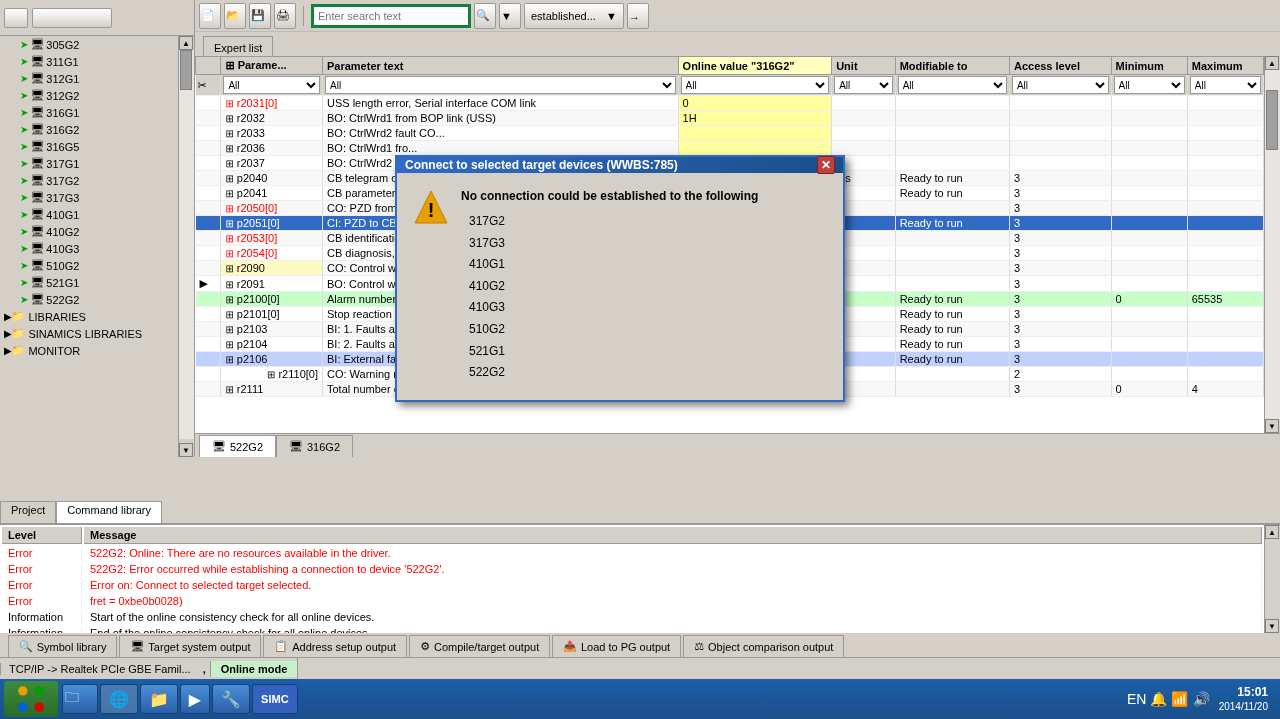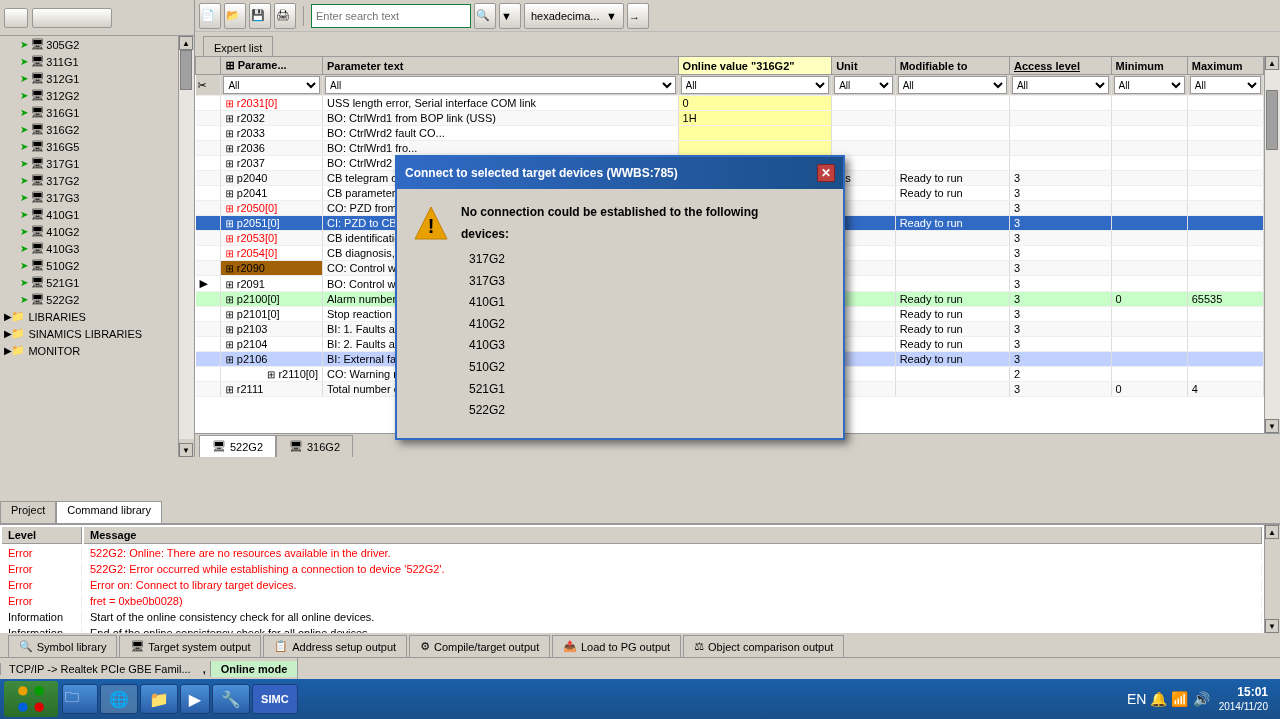--- a/index.html
+++ b/index.html
@@ -36,49 +36,49 @@
     .main-workspace { position: absolute; top: 0; left: 0; width: 1280px; height: 457px; background: #d4d0c8; display: flex; }
 
     
     .left-sidebar { width: 195px; height: 100%; background: #d4d0c8; border-right: 1px solid #999; overflow: hidden; flex-shrink: 0; }
     .sidebar-header { height: 36px; background: #d4d0c8; border-bottom: 1px solid #999; display: flex; align-items: center; }
     .tree-item { display: flex; align-items: center; padding: 2px 4px; cursor: pointer; font-size: 11px; }
 
     
     .main-area { flex: 1; height: 100%; display: flex; flex-direction: column; overflow: hidden; }
     .toolbar-btn { height: 26px; padding: 2px 6px; background: linear-gradient(to bottom, #ffffff, #d4d0c8); border: 1px solid #999; border-radius: 2px; cursor: pointer; display: flex; align-items: center; font-size: 11px; }
-    .search-box { height: 24px; padding: 2px 4px; border: 1px solid #15803d; background: white; width: 160px; font-size: 11px; }
+    .search-box { height: 24px; padding: 2px 4px; border: 3px solid #15803d; background: white; width: 160px; font-size: 11px; }
     .toolbar-sep { width: 1px; height: 20px; background: #999; margin: 0 4px; }
 
     
     .expert-tab { margin: 2px 0 0 4px; height: 22px; padding: 2px 10px; background: #d4d0c8; border: 1px solid #999; border-bottom: none; cursor: pointer; font-size: 11px; display: inline-flex; align-items: center; }
 
     
     .table-container { flex: 1; overflow: hidden; position: relative; background: white; }
     .data-table { width: 100%; border-collapse: collapse; font-size: 11px; }
     .data-table th { background: #d4d0c8; padding: 2px 4px; border: 1px solid #999; text-align: left; position: sticky; top: 0; white-space: nowrap; }
     .data-table td { padding: 1px 4px; border-right: 1px solid #ddd; border-bottom: 1px solid #eee; white-space: nowrap; overflow: hidden; max-width: 200px; }
     .data-table tr:nth-child(even) { background: #f8f8f8; }
     .filter-row td { background: #d4d0c8; padding: 1px 2px; }
     .filter-select { width: 100%; height: 18px; font-size: 10px; border: 1px solid #999; background: white; }
     .col-param { width: 80px; }
     .col-text { width: 280px; }
     .col-online { width: 120px; background: #ffffc0 !important; }
     .col-unit { width: 50px; }
     .col-mod { width: 90px; }
-    .col-access { width: 80px; text-decoration: underline; }
+    .col-access { width: 80px; }
     .col-min { width: 60px; }
     .col-max { width: 60px; }
 
     
     .sheet-tabs { height: 24px; background: #d4d0c8; display: flex; align-items: flex-end; padding: 0 4px; border-top: 1px solid #999; }
     .sheet-tab { height: 22px; padding: 2px 12px; background: #d4d0c8; border: 1px solid #999; border-bottom: none; cursor: pointer; font-size: 11px; display: flex; align-items: center; gap: 4px; }
     .sheet-tab.active { background: white; }
     .dialog { position: absolute; top: 155px; left: 395px; width: 450px; background: #d4d0c8; border: 2px solid #316ac5; box-shadow: 4px 4px 8px rgba(0,0,0,0.5); z-index: 600; }
-    .dialog-titlebar { height: 32px; background: linear-gradient(to right, #316ac5, #1a4f8a); display: flex; align-items: center; padding: 0 8px; color: white; font-size: 12px; font-weight: bold; }
+    .dialog-titlebar { height: 16px; background: linear-gradient(to right, #316ac5, #1a4f8a); display: flex; align-items: center; padding: 0 8px; color: white; font-size: 12px; font-weight: bold; }
     .dialog-close { margin-left: auto; width: 18px; height: 18px; background: #c04040; border: 1px solid #802020; border-radius: 2px; display: flex; align-items: center; justify-content: center; cursor: pointer; color: white; font-size: 12px; font-weight: bold; }
     .dialog-content { padding: 16px; display: flex; gap: 12px; }
     .dialog-icon { width: 36px; height: 36px; flex-shrink: 0; }
     .dialog-text { flex: 1; }
     .dialog-title-text { font-weight: bold; font-size: 12px; margin-bottom: 8px; }
     .dialog-device-list { margin-left: 8px; font-size: 12px; line-height: 1.8; }
     .dialog-footer { padding: 8px 16px 12px; display: flex; justify-content: center; }
     .dialog-btn { height: 24px; padding: 2px 20px; background: linear-gradient(to bottom, #ffffff, #d4d0c8); border: 1px solid #999; border-radius: 2px; cursor: pointer; font-size: 11px; }
     .proj-tab { height: 22px; padding: 2px 10px; background: #d4d0c8; border: 1px solid #999; border-bottom: none; cursor: pointer; font-size: 11px; }
     .proj-tab.active { background: white; }
@@ -224,21 +224,21 @@
     <div style="height:32px;background:#d4d0c8;border-bottom:1px solid #bbb;display:flex;align-items:center;padding:2px 4px;gap:3px;">
       <div class="toolbar-btn" style="width:22px;padding:1px;">📄</div>
       <div class="toolbar-btn" style="width:22px;padding:1px;">📂</div>
       <div class="toolbar-btn" style="width:22px;padding:1px;">💾</div>
       <div class="toolbar-btn" style="width:22px;padding:1px;">🖨</div>
       <div class="toolbar-sep"></div>
       <input type="text" class="search-box" style="width: 160px;" placeholder="Enter search text">
       <div class="toolbar-btn" style="width:22px;padding:1px;">🔍</div>
       <div class="toolbar-btn" style="width:22px;padding:1px;">▼</div>
       <div class="toolbar-btn" style="width:100px;justify-content:space-between;">
-        <span>hexadecima...</span>
+        <span>established...</span>
         <span>▼</span>
       </div>
       <div class="toolbar-btn" style="width:22px;padding:1px;">→</div>
     </div>
 
     <div style="height:24px;background:#d4d0c8;padding:2px 4px 0;">
       <div class="expert-tab">
         <span>Expert list</span>
       </div>
     </div>
@@ -391,21 +391,21 @@
       <td style="font-size:11px;max-width:280px;overflow:hidden;">CB diagnosis, CB...</td>
       <td style="background:#ffffa0;font-size:11px;"></td>
       <td style="font-size:11px;"></td>
       <td style="font-size:11px;"></td>
       <td style="font-size:11px;">3</td>
       <td style="font-size:11px;"></td>
       <td style="font-size:11px;"></td>
     </tr>
               <tr>
       <td style="background:#f8f8f8;"></td>
-      <td style="background:#a16207;font-size:11px;"><span style="font-size:10px;">⊞</span> r2090</td>
+      <td style="background:#fef9c3;font-size:11px;"><span style="font-size:10px;">⊞</span> r2090</td>
       <td style="background:#f8f8f8;font-size:11px;max-width:280px;overflow:hidden;">CO: Control word...</td>
       <td style="background:#ffffa0;font-size:11px;"></td>
       <td style="background:#f8f8f8;font-size:11px;"></td>
       <td style="background:#f8f8f8;font-size:11px;"></td>
       <td style="background:#f8f8f8;font-size:11px;">3</td>
       <td style="background:#f8f8f8;font-size:11px;"></td>
       <td style="background:#f8f8f8;font-size:11px;"></td>
     </tr>
               <tr>
       <td style="">▶</td>
@@ -543,21 +543,21 @@
       <tr>
       <td style="padding:1px 6px;font-size:11px;color:red;width:80px;">Error</td>
       <td style="padding:1px 6px;font-size:11px;color:red;">522G2: Online: There are no resources available in the driver.</td>
     </tr>
           <tr>
       <td style="padding:1px 6px;font-size:11px;color:red;width:80px;">Error</td>
       <td style="padding:1px 6px;font-size:11px;color:red;">522G2: Error occurred while establishing a connection to device '522G2'.</td>
     </tr>
           <tr>
       <td style="padding:1px 6px;font-size:11px;color:red;width:80px;">Error</td>
-      <td style="padding:1px 6px;font-size:11px;color:red;">Error on: Connect to library target devices.</td>
+      <td style="padding:1px 6px;font-size:11px;color:red;">Error on: Connect to selected target selected.</td>
     </tr>
           <tr>
       <td style="padding:1px 6px;font-size:11px;color:red;width:80px;">Error</td>
       <td style="padding:1px 6px;font-size:11px;color:red;">fret = 0xbe0b0028)</td>
     </tr>
           <tr>
       <td style="padding:1px 6px;font-size:11px;color:black;width:80px;">Information</td>
       <td style="padding:1px 6px;font-size:11px;color:black;">Start of the online consistency check for all online devices.</td>
     </tr>
           <tr>
@@ -656,21 +656,20 @@
   </div>
   <div class="dialog-content">
     <div class="dialog-icon">
       <svg width="36" height="36" viewBox="0 0 36 36">
         <polygon points="18,2 34,34 2,34" fill="#e8a000" stroke="#c08000" stroke-width="1"></polygon>
         <text x="18" y="28" text-anchor="middle" font-size="20" font-weight="bold" fill="black">!</text>
       </svg>
     </div>
     <div class="dialog-text">
       <div class="dialog-title-text">No connection could be established to the following</div>
-      <div style="font-weight:bold;font-size:12px;margin-bottom:8px;">devices:</div>
       <div class="dialog-device-list" id="device-list">
       <div style="font-size: 12px;">317G2</div>
           <div style="font-size: 12px;">317G3</div>
           <div style="font-size: 12px;">410G1</div>
           <div style="font-size: 12px;">410G2</div>
           <div style="font-size: 12px;">410G3</div>
           <div style="font-size: 12px;">510G2</div>
           <div style="font-size: 12px;">521G1</div>
           <div style="font-size: 12px;">522G2</div>
         </div>

